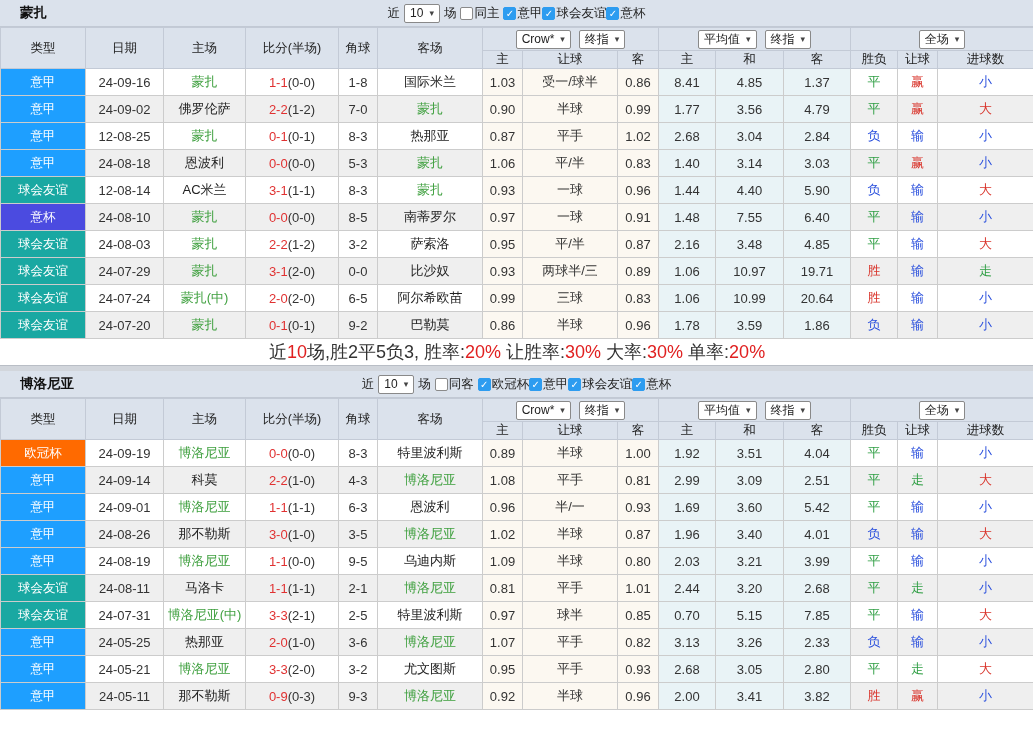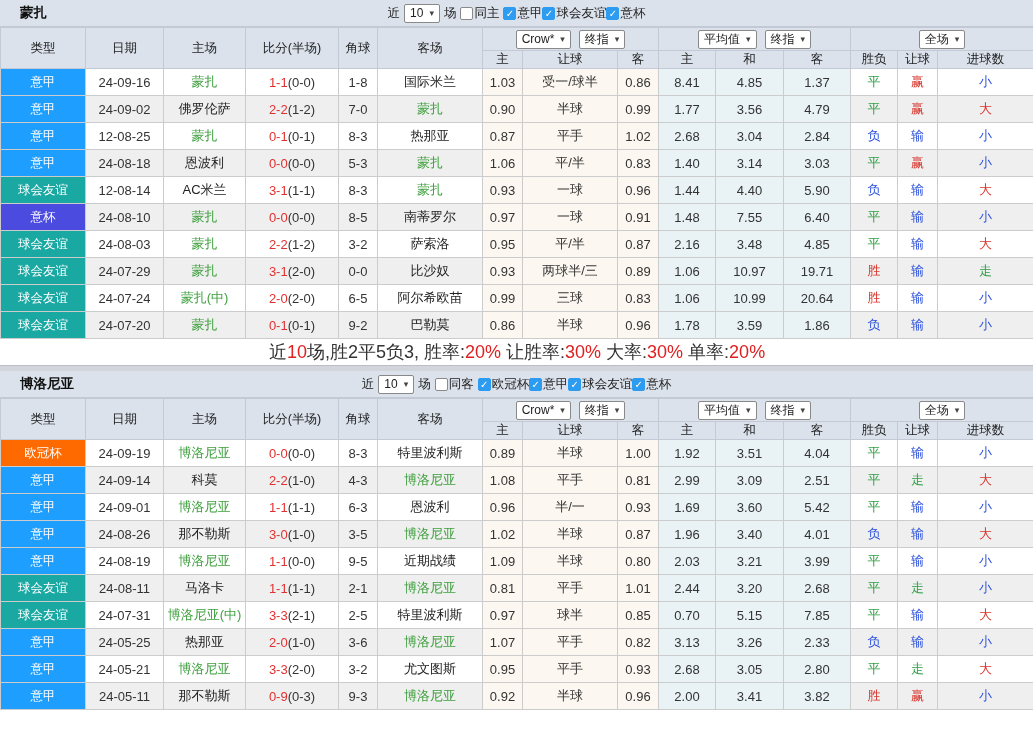--- a/index.html
+++ b/index.html
@@ -511,21 +511,21 @@
             <td class="res" style="color: rgb(43, 80, 221);">负</td>
             <td class="res" style="color: rgb(43, 80, 221);">输</td>
             <td class="res" style="color: rgb(217, 52, 43);">大</td>
           </tr>
           <tr>
             <td class="comp" style="background: rgb(30, 159, 255);">意甲</td>
             <td>24-08-19</td>
             <td><span class="team self">博洛尼亚</span></td>
             <td><span class="ft">1-1</span><span class="ht">(0-0)</span></td>
             <td>9-5</td>
-            <td><span class="team">近期战绩</span></td>
+            <td><span class="team">乌迪内斯</span></td>
             <td class="hcap">1.09</td>
             <td class="hcap">半球</td>
             <td class="hcap">0.80</td>
             <td class="avg">2.03</td>
             <td class="avg">3.21</td>
             <td class="avg">3.99</td>
             <td class="res" style="color: rgb(46, 158, 67);">平</td>
             <td class="res" style="color: rgb(43, 80, 221);">输</td>
             <td class="res" style="color: rgb(43, 80, 221);">小</td>
           </tr>

